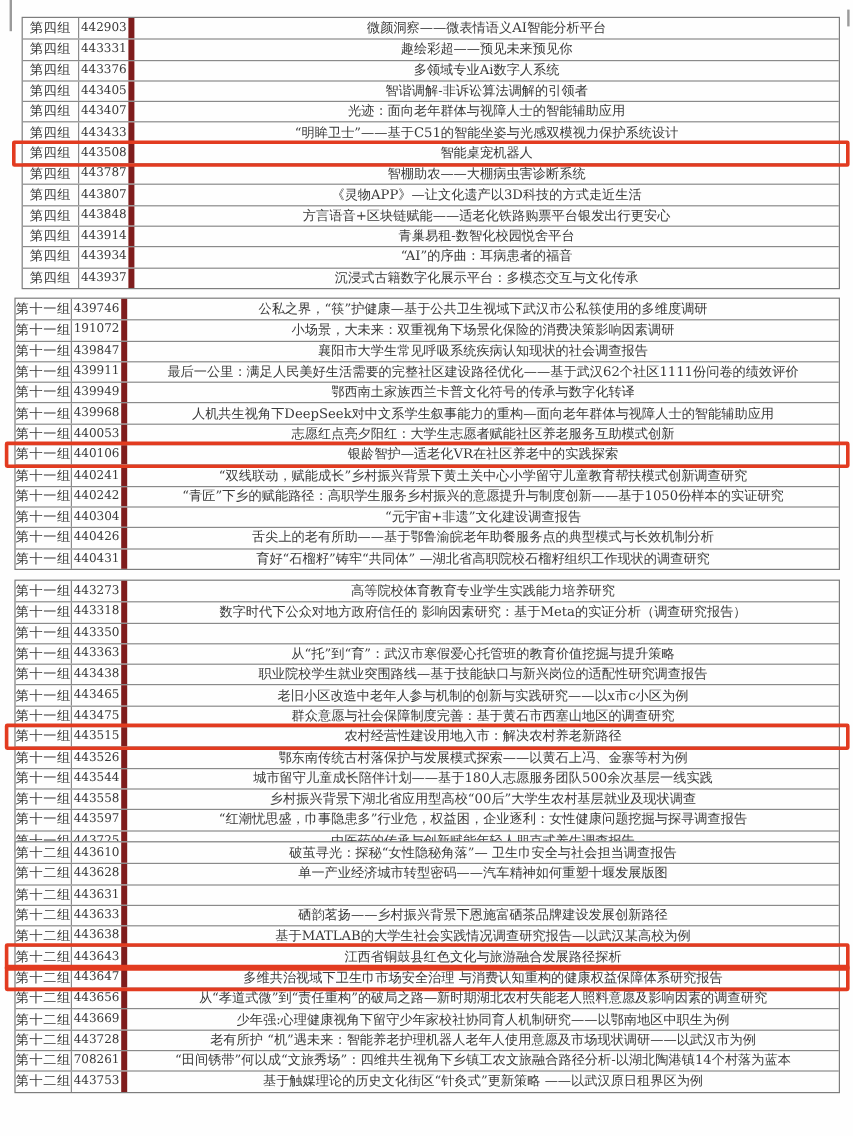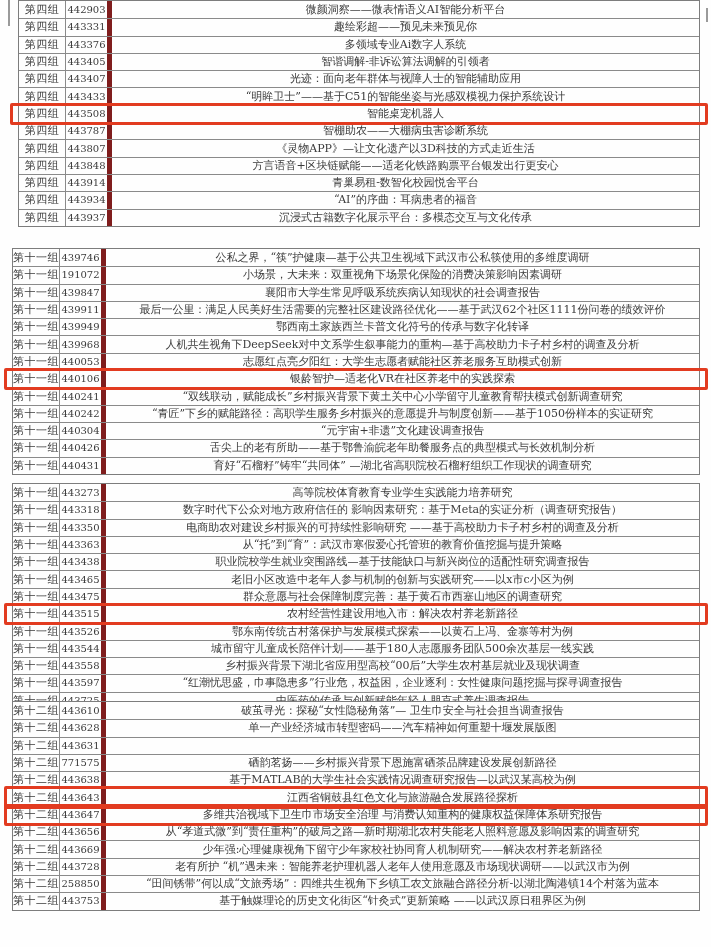--- a/index.html
+++ b/index.html
@@ -48,21 +48,21 @@
     z-index:3;
   }
 </style>
 </head>
 <body>
 
 <div id="page">
   <div class="scan-mark" style="left:8px;top:0;width:2px;height:26px;"></div>
   <div class="scan-mark" style="left:706px;top:8px;width:2px;height:14px;"></div>
 
-  <div class="section" style="left:18px;top:0;width:682px;">
+  <div class="section" style="left:18px;top:14px;width:682px;">
       <div class="row">
     <div class="cell cell-group">第四组</div>
     <div class="cell cell-id">442903</div>
     <div class="cell cell-title">微颜洞察——微表情语义AI智能分析平台</div>
   </div>
       <div class="row">
     <div class="cell cell-group">第四组</div>
     <div class="cell cell-id">443331</div>
     <div class="cell cell-title">趣绘彩超——预见未来预见你</div>
   </div>
@@ -145,21 +145,21 @@
     <div class="cell cell-title">最后一公里：满足人民美好生活需要的完整社区建设路径优化——基于武汉62个社区1111份问卷的绩效评价</div>
   </div>
       <div class="row">
     <div class="cell cell-group">第十一组</div>
     <div class="cell cell-id">439949</div>
     <div class="cell cell-title">鄂西南土家族西兰卡普文化符号的传承与数字化转译</div>
   </div>
       <div class="row">
     <div class="cell cell-group">第十一组</div>
     <div class="cell cell-id">439968</div>
-    <div class="cell cell-title">人机共生视角下DeepSeek对中文系学生叙事能力的重构—基于高校助力卡子村乡村的调查及分析</div>
+    <div class="cell cell-title">人机共生视角下DeepSeek对中文系学生叙事能力的重构—面向老年群体与视障人士的智能辅助应用</div>
   </div>
       <div class="row">
     <div class="cell cell-group">第十一组</div>
     <div class="cell cell-id">440053</div>
     <div class="cell cell-title">志愿红点亮夕阳红：大学生志愿者赋能社区养老服务互助模式创新</div>
   </div>
       <div class="row hl">
     <div class="cell cell-group">第十一组</div>
     <div class="cell cell-id">440106</div>
     <div class="cell cell-title">银龄智护—适老化VR在社区养老中的实践探索</div>
@@ -198,21 +198,20 @@
     <div class="cell cell-title">高等院校体育教育专业学生实践能力培养研究</div>
   </div>
       <div class="row">
     <div class="cell cell-group">第十一组</div>
     <div class="cell cell-id">443318</div>
     <div class="cell cell-title">数字时代下公众对地方政府信任的 影响因素研究：基于Meta的实证分析（调查研究报告）</div>
   </div>
       <div class="row">
     <div class="cell cell-group">第十一组</div>
     <div class="cell cell-id">443350</div>
-    <div class="cell cell-title">电商助农对建设乡村振兴的可持续性影响研究 ——基于高校助力卡子村乡村的调查及分析</div>
   </div>
       <div class="row">
     <div class="cell cell-group">第十一组</div>
     <div class="cell cell-id">443363</div>
     <div class="cell cell-title">从“托”到“育”：武汉市寒假爱心托管班的教育价值挖掘与提升策略</div>
   </div>
       <div class="row">
     <div class="cell cell-group">第十一组</div>
     <div class="cell cell-id">443438</div>
     <div class="cell cell-title">职业院校学生就业突围路线—基于技能缺口与新兴岗位的适配性研究调查报告</div>
@@ -269,21 +268,21 @@
     <div class="cell cell-group">第十二组</div>
     <div class="cell cell-id">443628</div>
     <div class="cell cell-title">单一产业经济城市转型密码——汽车精神如何重塑十堰发展版图</div>
   </div>
       <div class="row">
     <div class="cell cell-group">第十二组</div>
     <div class="cell cell-id">443631</div>
   </div>
       <div class="row">
     <div class="cell cell-group">第十二组</div>
-    <div class="cell cell-id">771575</div>
+    <div class="cell cell-id">443633</div>
     <div class="cell cell-title">硒韵茗扬——乡村振兴背景下恩施富硒茶品牌建设发展创新路径</div>
   </div>
       <div class="row">
     <div class="cell cell-group">第十二组</div>
     <div class="cell cell-id">443638</div>
     <div class="cell cell-title">基于MATLAB的大学生社会实践情况调查研究报告—以武汉某高校为例</div>
   </div>
       <div class="row hl">
     <div class="cell cell-group">第十二组</div>
     <div class="cell cell-id">443643</div>
@@ -295,30 +294,30 @@
     <div class="cell cell-title">多维共治视域下卫生巾市场安全治理 与消费认知重构的健康权益保障体系研究报告</div>
   </div>
       <div class="row">
     <div class="cell cell-group">第十二组</div>
     <div class="cell cell-id">443656</div>
     <div class="cell cell-title">从“孝道式微”到“责任重构”的破局之路—新时期湖北农村失能老人照料意愿及影响因素的调查研究</div>
   </div>
       <div class="row">
     <div class="cell cell-group">第十二组</div>
     <div class="cell cell-id">443669</div>
-    <div class="cell cell-title">少年强:心理健康视角下留守少年家校社协同育人机制研究——解决农村养老新路径</div>
+    <div class="cell cell-title">少年强:心理健康视角下留守少年家校社协同育人机制研究——以鄂南地区中职生为例</div>
   </div>
       <div class="row">
     <div class="cell cell-group">第十二组</div>
     <div class="cell cell-id">443728</div>
     <div class="cell cell-title">老有所护 “机”遇未来：智能养老护理机器人老年人使用意愿及市场现状调研——以武汉市为例</div>
   </div>
       <div class="row">
     <div class="cell cell-group">第十二组</div>
-    <div class="cell cell-id">258850</div>
+    <div class="cell cell-id">708261</div>
     <div class="cell cell-title">“田间锈带”何以成“文旅秀场”：四维共生视角下乡镇工农文旅融合路径分析-以湖北陶港镇14个村落为蓝本</div>
   </div>
       <div class="row">
     <div class="cell cell-group">第十二组</div>
     <div class="cell cell-id">443753</div>
     <div class="cell cell-title">基于触媒理论的历史文化街区“针灸式”更新策略 ——以武汉原日租界区为例</div>
   </div>
     </div>
 </div>
 

